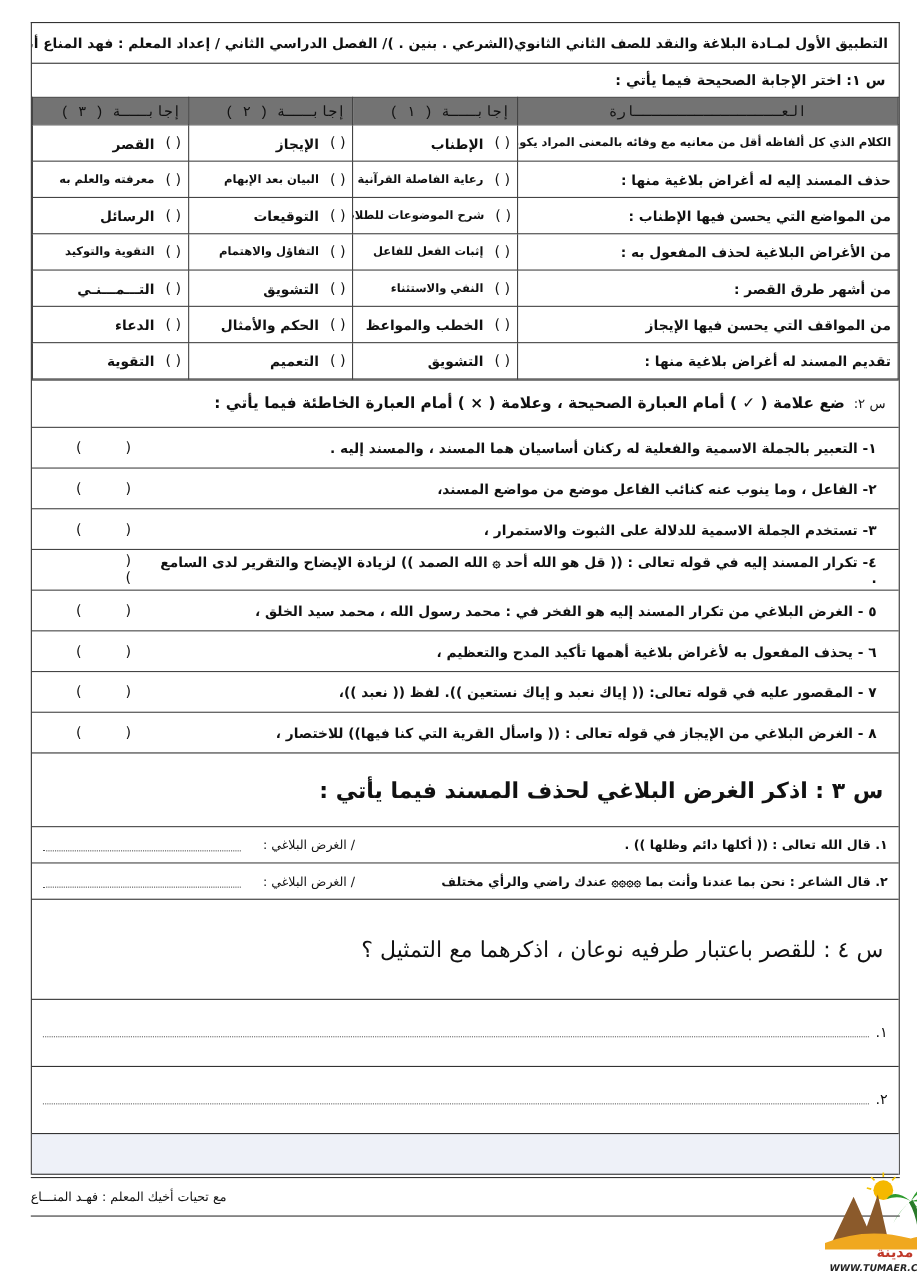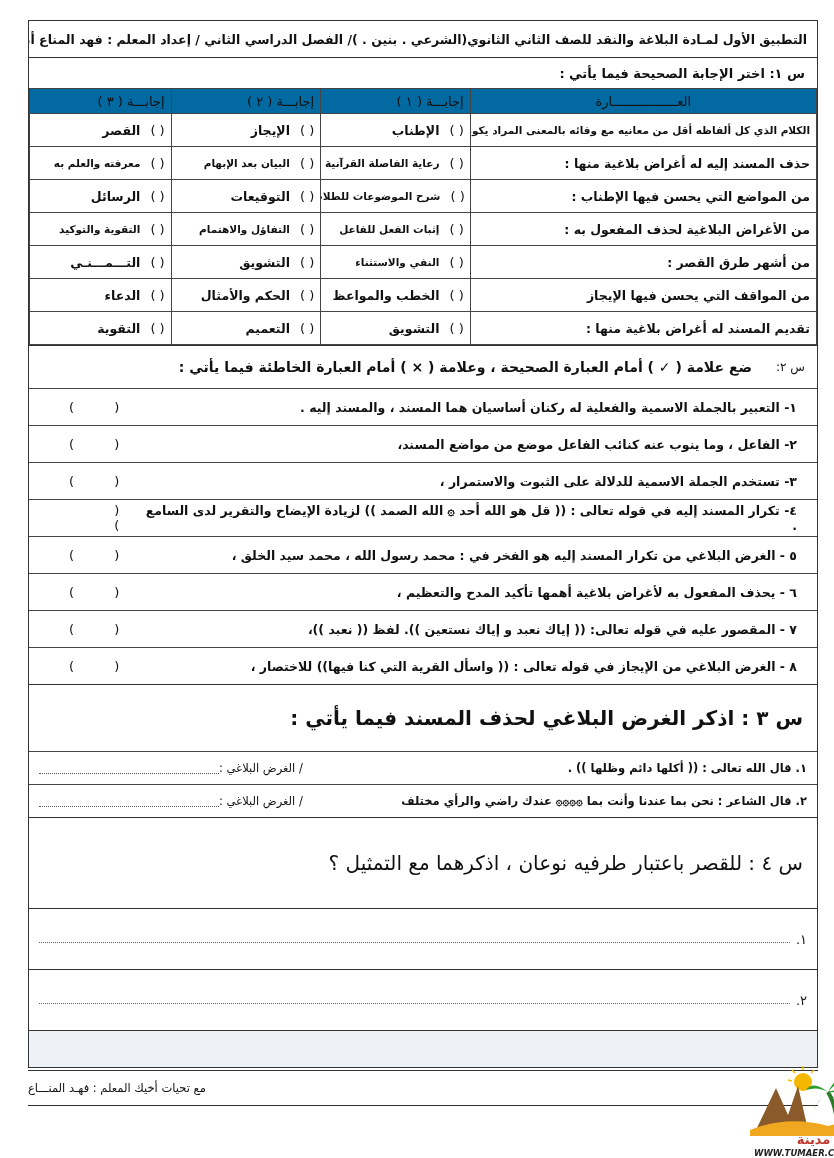--- a/index.html
+++ b/index.html
@@ -3,34 +3,34 @@
 <meta charset="utf-8">
 <style>
   html, body { margin:0; padding:0; background:#fff; }
   body { width:834px; height:1158px; position:relative; overflow:hidden; font-family:"DejaVu Sans", sans-serif; color:#111; direction:rtl; }
   .page { position:absolute; left:28px; top:20px; width:790px; }
   .box { border:1.5px solid #333; border-bottom:none; }
   .title-row { height:36px; display:flex; align-items:center; padding:0 10px; font-size:12.5px; font-weight:bold; white-space:nowrap; overflow:hidden; }
   .q-head { height:28px; display:flex; align-items:center; padding:1px 12px; font-size:13px; font-weight:bold; border-top:1.5px solid #333; }
   table.mcq { width:100%; border-collapse:collapse; table-layout:fixed; font-size:12.5px; }
   table.mcq td, table.mcq th { border:1.2px solid #444; height:32px; padding:0 6px; font-weight:bold; white-space:nowrap; overflow:hidden; }
-  table.mcq th { background:#0369a1; font-weight:normal; height:24px; font-size:13px; }
+  table.mcq th { background:#737373; font-weight:normal; height:24px; font-size:13px;font-family:Liberation Mono, monospace; }
   table.mcq th.stmt-h { text-align:center; letter-spacing:2px; }
   table.mcq th.ans-h { text-align:right; }
   .stmt { text-align:right; font-size:12.5px; }
   .opt { display:flex; align-items:center; gap:10px; }
   .paren { font-weight:normal; font-size:13px; }
   .small { font-size:10.5px; }
   .q2-head { height:42px; display:flex; align-items:center; padding:0 12px; font-size:14px; font-weight:bold; border-top:1.5px solid #333; }
-  .q2-head .num { font-weight:normal; font-size:12px; margin-left:24px; }
+  .q2-head .num { font-weight:normal; font-size:12px; margin-left:8px; }
   .tf-row { height:36px; display:flex; align-items:center; justify-content:space-between; padding:0 20px 0 40px; border-top:1.2px solid #444; font-size:12.5px; font-weight:bold; }
   .tf-row .slot { font-weight:normal; font-size:13px; letter-spacing:18px; }
   .q3-head { height:66px; display:flex; align-items:center; padding:0 14px; font-size:20px; font-weight:bold; border-top:1.5px solid #333; }
   .q3-row { height:32px; display:flex; align-items:center; justify-content:space-between; padding:0 10px; border-top:1.2px solid #444; font-size:11.5px; font-weight:bold; }
-  .q3-row .purpose { font-weight:normal; display:flex; align-items:center; gap:0; }
+  .q3-row .purpose { font-weight:normal; display:flex; align-items:center; gap:20px; }
   .dots { display:inline-block; border-bottom:1px dotted #555; width:180px; height:10px; }
   .q4-head { height:90px; display:flex; align-items:center; padding:0 14px; font-size:20px; font-weight:normal; border-top:1.5px solid #333; }
   .ans-line { height:60px; display:flex; align-items:center; padding:0 10px; border-top:1.5px solid #333; font-size:13px; }
   .ans-line .dl { flex:1; border-bottom:1px dotted #666; margin-right:6px; height:6px; }
   .shade { height:36px; background:#eef1f8; border-top:1.5px solid #333; border-bottom:1.5px solid #333; }
   .footer { position:absolute; left:28px; top:1070px; width:790px; height:34px; border-top:1.5px solid #333; border-bottom:1.5px solid #333; display:flex; align-items:center; justify-content:flex-end; font-size:11.5px; }
   .logo { position:absolute; left:748px; top:1060px; width:125px; height:98px; direction:ltr; }
   .logo .ar { position:absolute; left:20px; top:72px; color:#c0392b; font-size:13px; font-weight:bold; direction:rtl; }
   .logo .url { position:absolute; left:6px; top:88px; font-size:8.5px; font-weight:bold; color:#222;font-style:italic; }
 </style>

